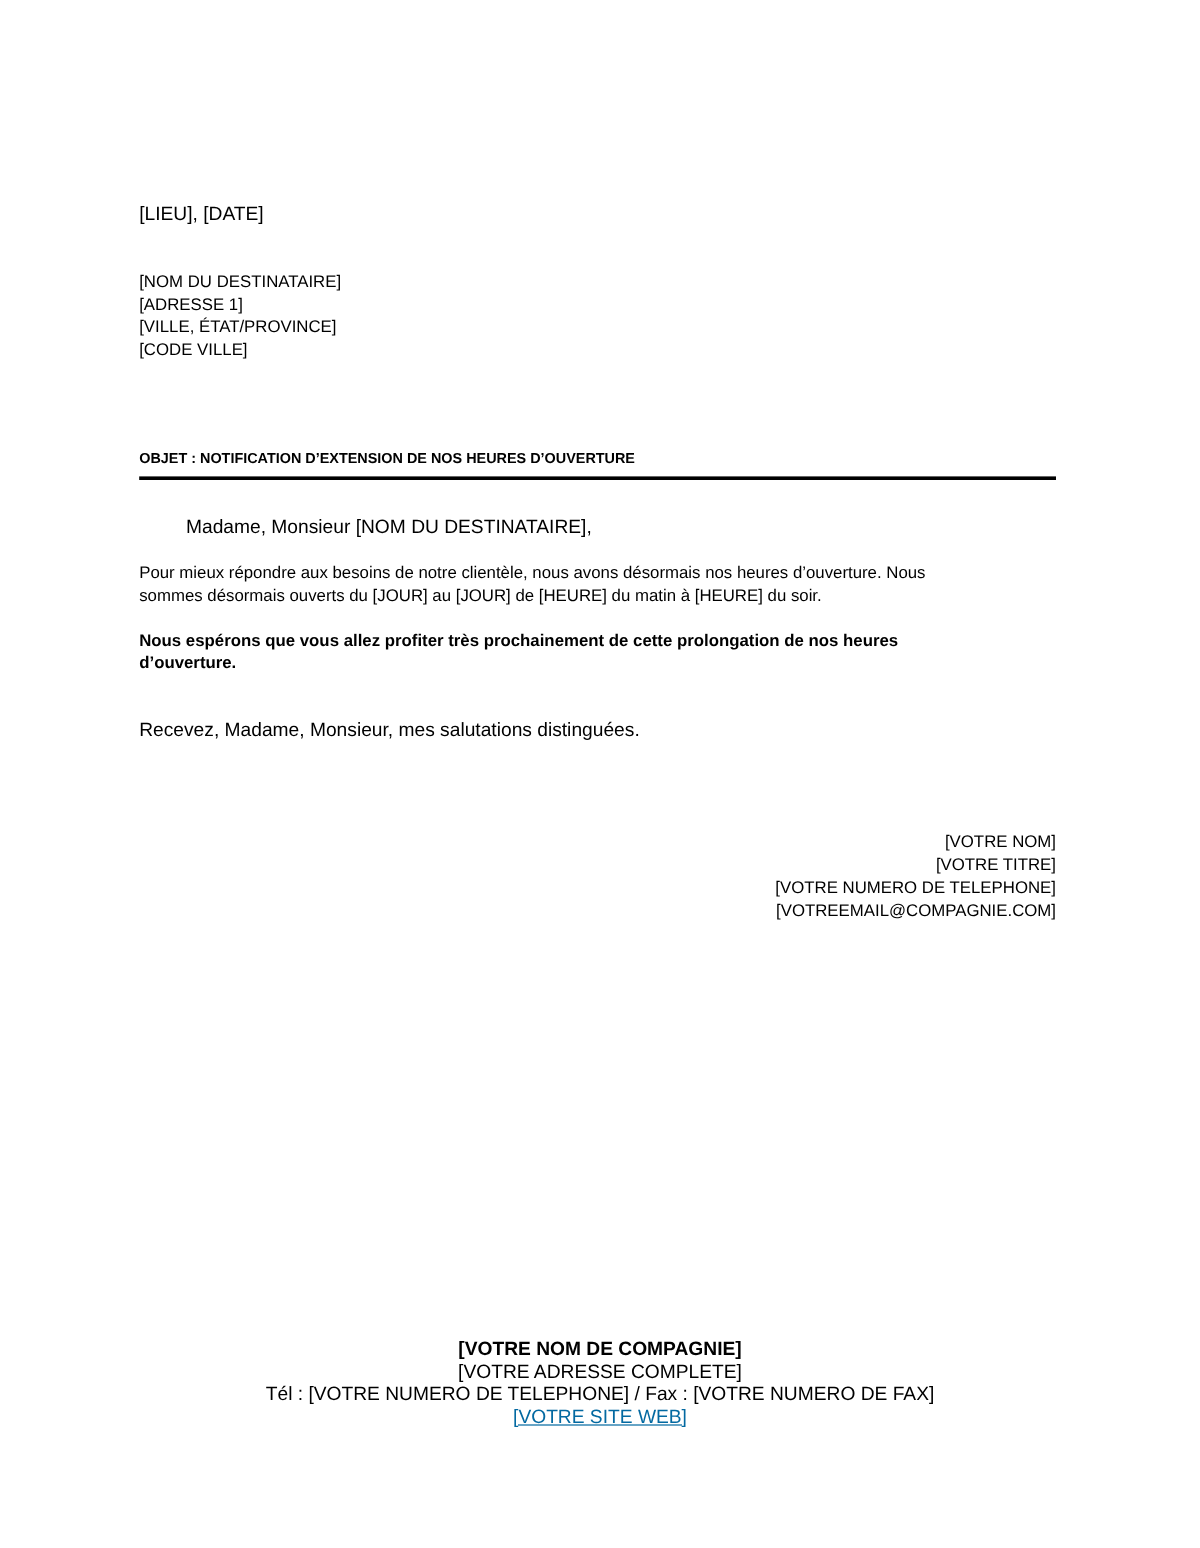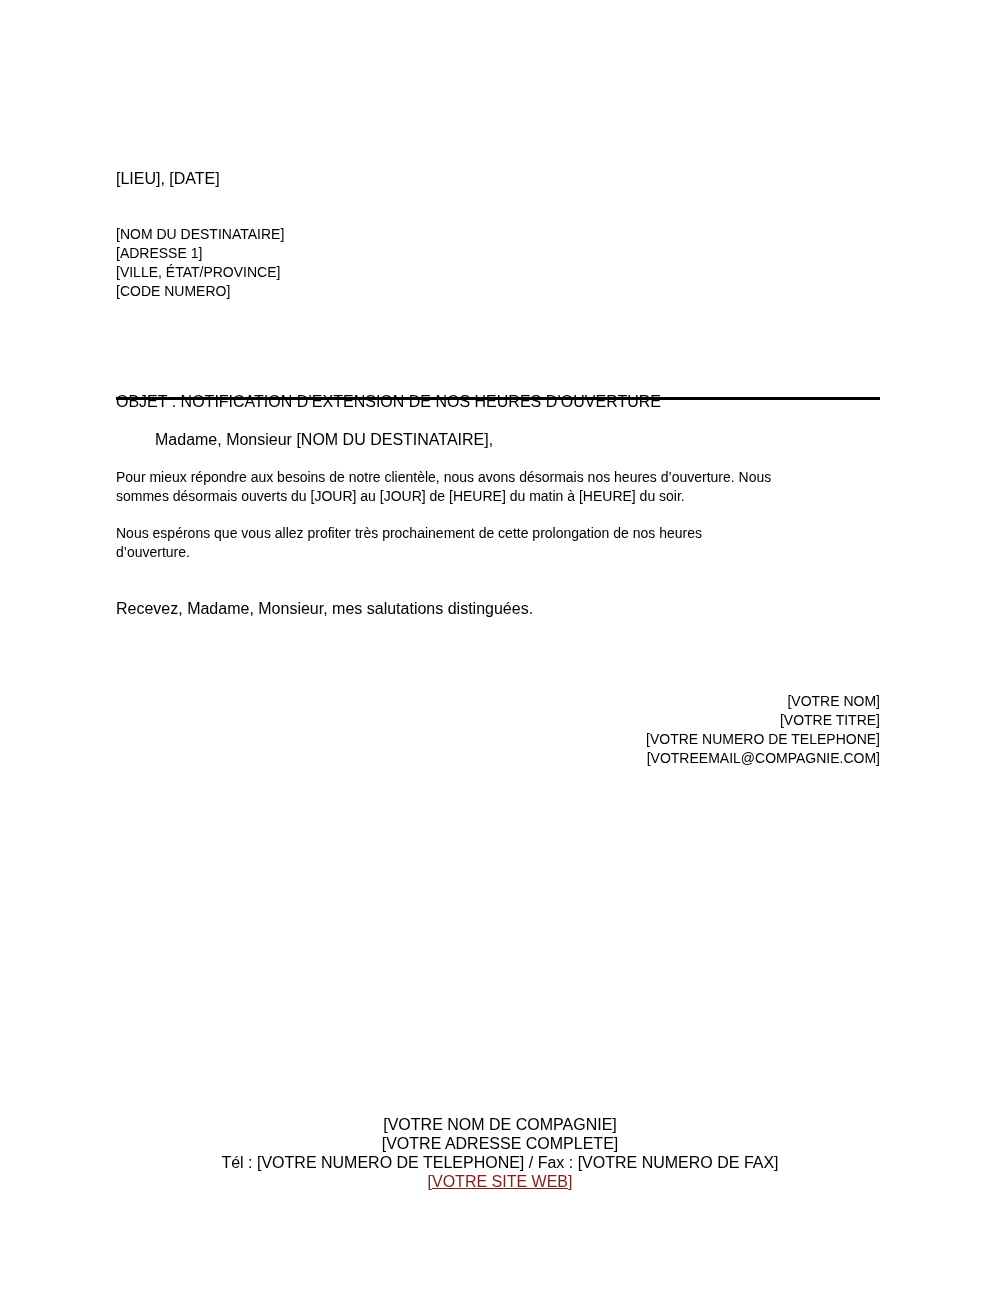--- a/index.html
+++ b/index.html
@@ -33,74 +33,74 @@
       position: absolute;
       left: 116px;
       width: 764px;
       font-size: 14px;
       line-height: 19px;
     }
     .block div { white-space: nowrap; }
     .subject {
       position: absolute;
       left: 116px;
-      top: 392px;
-      font-weight: normal;
-      font-size: 16px;
+      top: 373px;
+      font-weight: bold;
+      font-size: 12px;
       line-height: 19px;
       white-space: nowrap;
     }
     .rule {
       position: absolute;
       left: 116px;
       top: 397px;
       width: 764px;
       height: 3px;
       background: #000000;
     }
     .footer {
       position: absolute;
       left: 0;
       width: 1000px;
       top: 1115px;
       text-align: center;
       font-size: 16px;
       line-height: 19px;
     }
-    .footer .company { font-weight: normal; }
+    .footer .company { font-weight: bold; }
     .footer a {
-      color: #7f1d1d;
+      color: #0369a1;
       text-decoration: underline;
     }
   </style>
 </head>
 <body>
 
 <div class="page">
 
   <div class="line" style="top:169px;">[LIEU], [DATE]</div>
 
   <div class="block" style="top:225px;">
     <div>[NOM DU DESTINATAIRE]</div>
     <div>[ADRESSE 1]</div>
     <div>[VILLE, ÉTAT/PROVINCE]</div>
-    <div>[CODE NUMERO]</div>
+    <div>[CODE VILLE]</div>
   </div>
 
   <div class="subject">OBJET : NOTIFICATION D’EXTENSION DE NOS HEURES D’OUVERTURE</div>
   <div class="rule"></div>
 
   <div class="line" style="top:430px;margin-left:39px;">Madame, Monsieur [NOM DU DESTINATAIRE],</div>
 
   <div class="block" style="top:468px;">
     <div>Pour mieux répondre aux besoins de notre clientèle, nous avons désormais nos heures d’ouverture. Nous</div>
     <div>sommes désormais ouverts du [JOUR] au [JOUR] de [HEURE] du matin à [HEURE] du soir.</div>
   </div>
 
-  <div class="block" style="top:524px;">
+  <div class="block" style="top:524px;font-weight:bold;">
     <div>Nous espérons que vous allez profiter très prochainement de cette prolongation de nos heures</div>
     <div>d’ouverture.</div>
   </div>
 
   <div class="line" style="top:599px;">Recevez, Madame, Monsieur, mes salutations distinguées.</div>
 
   <div class="block" style="top:692px;text-align:right;">
     <div>[VOTRE NOM]</div>
     <div>[VOTRE TITRE]</div>
     <div>[VOTRE NUMERO DE TELEPHONE]</div>

